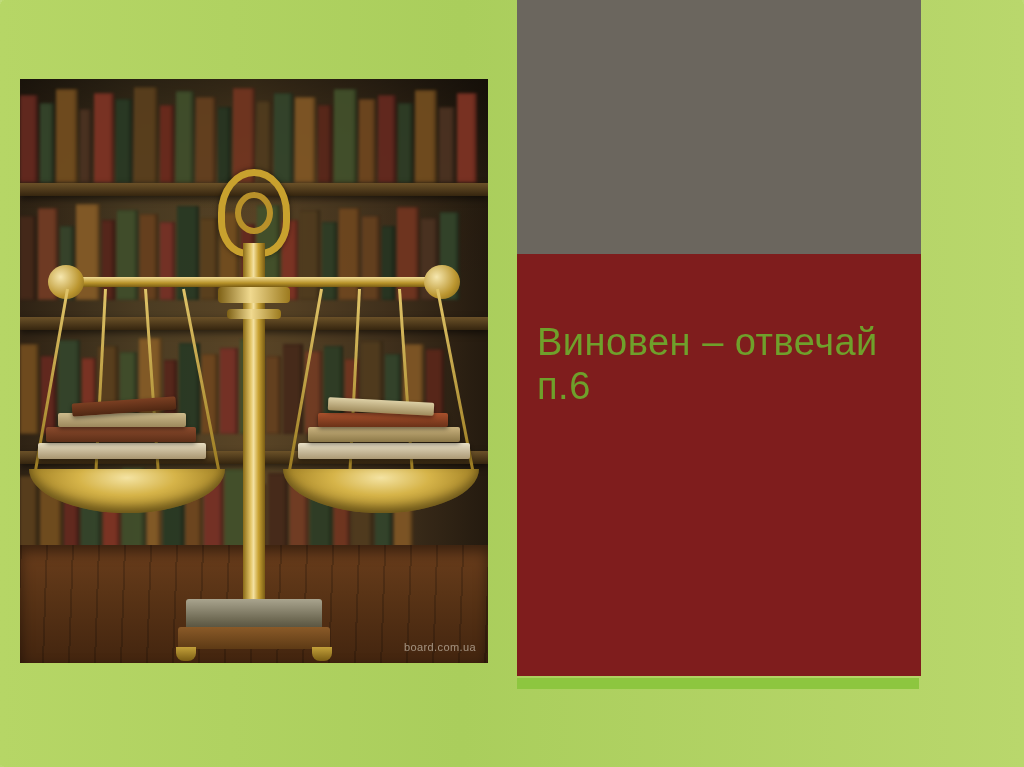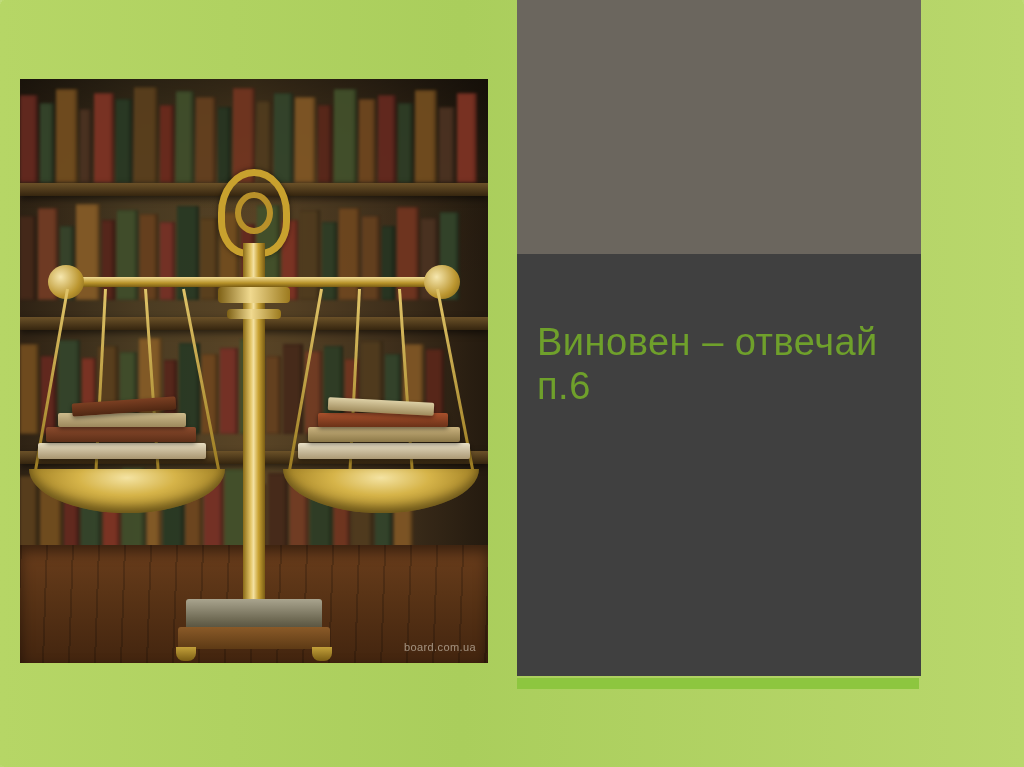--- a/index.html
+++ b/index.html
@@ -273,21 +273,21 @@
     width: 404px;
     height: 254px;
     background: #6b665e;
   }
   .title-area {
     position: absolute;
     left: 0;
     top: 254px;
     width: 404px;
     height: 422px;
-    background: #404040;
+    background: #7f1d1d;
   }
   .title-text {
     position: absolute;
     left: 20px;
     top: 66px;
     width: 370px;
     color: #6fa02b;
     font-size: 38px;
     line-height: 1.16;
     font-family: "Liberation Sans", sans-serif;

